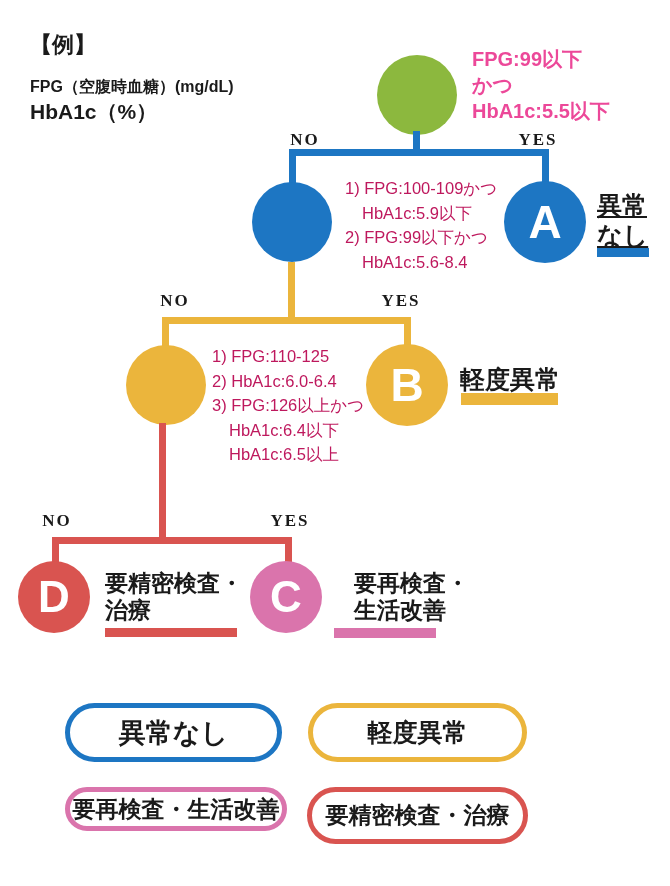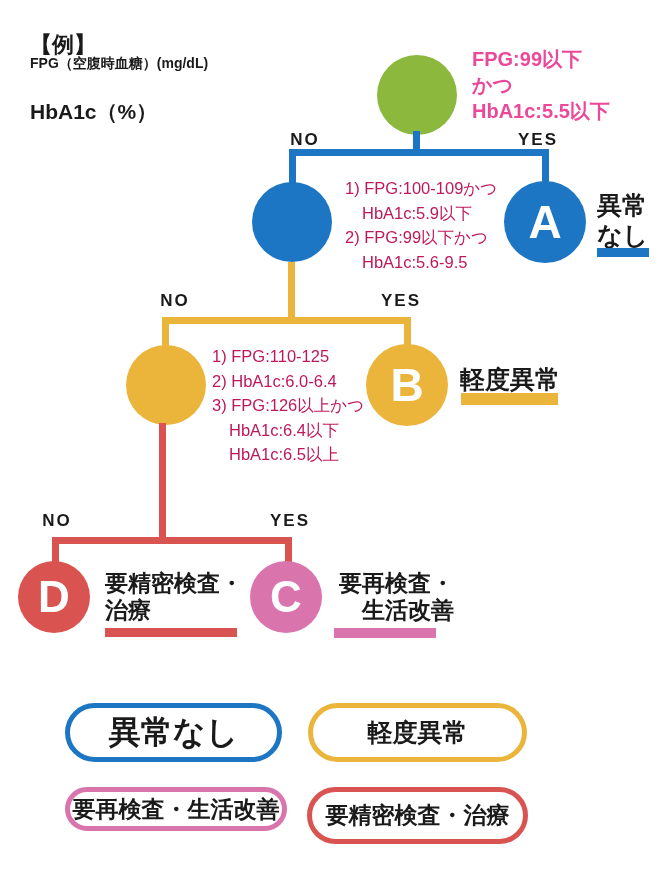--- a/index.html
+++ b/index.html
@@ -13,21 +13,21 @@
     width: 670px;
     height: 886px;
     background: #ffffff;
     overflow: hidden;
   }
   .abs { position: absolute; }
 
   
   .hdr { font-weight: bold; color: #1a1a1a; }
   .hdr-tag  { left: 30px; top: 30px;  font-size: 22px; }
-  .hdr-fpg  { left: 30px; top: 55px;  font-size: 14px; }
+  .hdr-fpg  { left: 30px; top: 77px;  font-size: 16px; }
   .hdr-hba  { left: 30px; top: 98px;  font-size: 21px; }
 
   
   .circle {
     position: absolute;
     border-radius: 50%;
     display: flex;
     align-items: center;
     justify-content: center;
     color: #ffffff;
@@ -65,20 +65,21 @@
 
   
   .byn {
     position: absolute;
     transform: translateX(-50%);
     font-weight: bold;
     font-size: 17px;
     letter-spacing: 2px;
     color: #1a1a1a;
     white-space: nowrap;
+    font-family: Liberation Serif, serif;
   }
   .no1  { left: 305px; top: 130px; }
   .yes1 { left: 538px; top: 130px; }
   .no2  { left: 175px; top: 291px; }
   .yes2 { left: 401px; top: 291px; }
   .no3  { left: 57px;  top: 511px; }
   .yes3 { left: 290px; top: 511px; }
 
   
   .cond {
@@ -99,43 +100,43 @@
   .cond-l3 { left: 212px; top: 344px; }
   .cond .indent { padding-left: 17px; }
 
   
   .rlabel {
     position: absolute;
     font-weight: bold;
     color: #1a1a1a;
     white-space: nowrap;
   }
-  .lab-a { left: 597px; top: 190px; font-size: 25px; line-height: 30px; }
+  .lab-a { left: 597px; top: 190px; font-size: 25px; line-height: 30px; text-decoration: underline; }
   .lab-b { left: 460px; top: 363px; font-size: 25px; }
   .lab-d { left: 105px; top: 570px; font-size: 23px; line-height: 27px; }
-  .lab-c { left: 339px; top: 570px; font-size: 23px; line-height: 27px; text-align: right; }
+  .lab-c { left: 354px; top: 570px; font-size: 23px; line-height: 27px; }
 
   .uline { position: absolute; }
   .ul-a { left: 597px; top: 248px; width: 52px;  height: 9px;  background: var(--blue); }
   .ul-b { left: 461px; top: 393px; width: 97px;  height: 12px; background: var(--yellow); }
   .ul-d { left: 105px; top: 628px; width: 132px; height: 9px;  background: var(--red); }
   .ul-c { left: 334px; top: 628px; width: 102px; height: 10px; background: var(--pink); }
 
   
   .badge {
     position: absolute;
     border-radius: 32px;
     background: #ffffff;
     display: flex;
     align-items: center;
     justify-content: center;
     font-weight: bold;
     color: #1a1a1a;
   }
-  .bg-normal    { left: 65px;  top: 703px; width: 217px; height: 59px; border: 5px solid var(--blue);   font-size: 32px; }
+  .bg-normal    { left: 65px;  top: 703px; width: 217px; height: 59px; border: 5px solid var(--blue);   font-size: 27px; }
   .bg-mild      { left: 308px; top: 703px; width: 219px; height: 59px; border: 5px solid var(--yellow); font-size: 25px; }
   .bg-recheck   { left: 65px;  top: 787px; width: 222px; height: 44px; border: 5px solid var(--pink);   font-size: 23px; }
   .bg-treatment { left: 307px; top: 787px; width: 221px; height: 57px; border: 5px solid var(--red);    font-size: 23px; }
 </style>
 </head>
 <body>
 
 <div id="canvas">
 
   <div class="abs hdr hdr-tag">【例】</div>
@@ -154,21 +155,21 @@
   <div class="line blue-l l1-dropL"></div>
   <div class="line blue-l l1-dropR"></div>
   <div class="byn no1">NO</div>
   <div class="byn yes1">YES</div>
 
   <div class="circle c-n2"></div>
   <div class="cond cond-l2">
     <div>1) FPG:100-109かつ</div>
     <div class="indent">HbA1c:5.9以下</div>
     <div>2) FPG:99以下かつ</div>
-    <div class="indent">HbA1c:5.6-9.5</div>
+    <div class="indent">HbA1c:5.6-8.4</div>
   </div>
   <div class="circle c-a">
     <span>A</span>
   </div>
   <div class="rlabel lab-a">
     <div>異常</div>
     <div>なし</div>
   </div>
   <div class="uline ul-a"></div>
 

